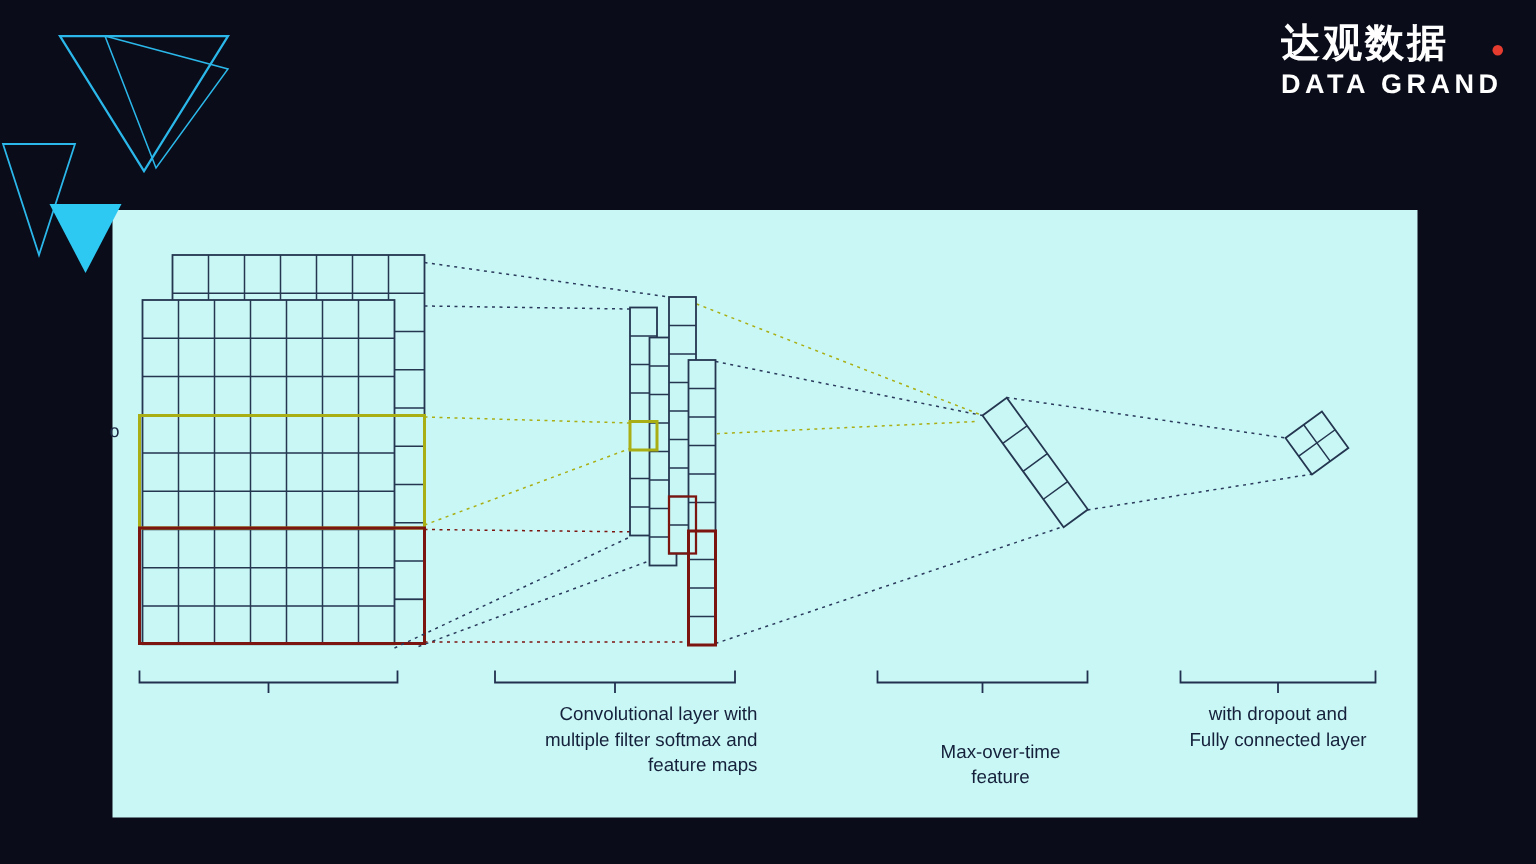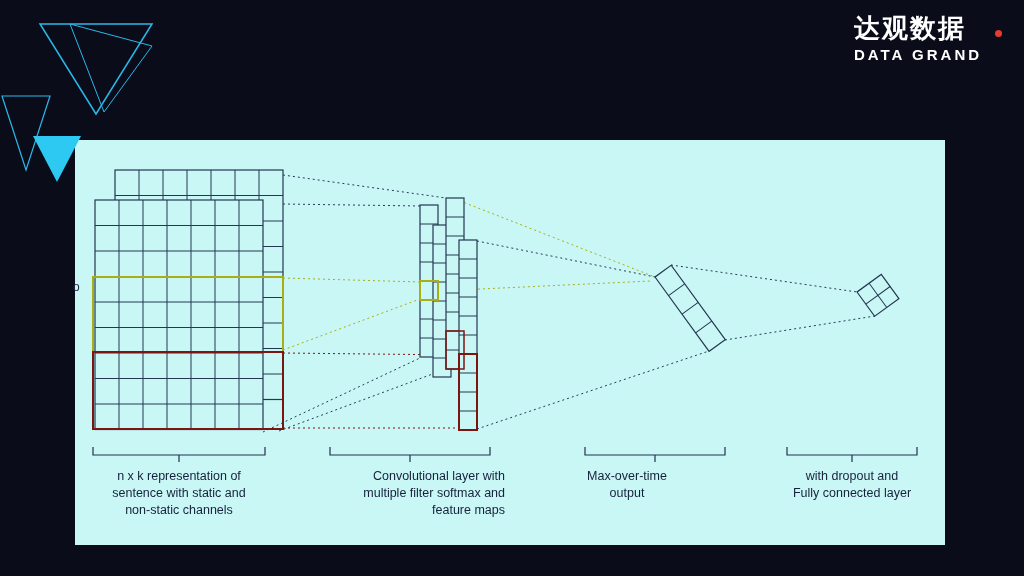--- a/index.html
+++ b/index.html
@@ -4,30 +4,30 @@
 <style>
   html,body{margin:0;padding:0;background:#05070d;}
   .slide{position:relative;width:1024px;height:576px;background:#0a0d19;overflow:hidden;
          font-family:"Liberation Sans",sans-serif;}
   
   .tri-svg{position:absolute;left:0;top:0;z-index:3;}
   
   .logo{position:absolute;top:14px;right:22px;color:#ffffff;z-index:2;}
   .logo-cn{font-size:26px;font-weight:bold;letter-spacing:2px;display:flex;align-items:flex-start;line-height:1.1;gap:24px;}
   .logo-dot{width:7px;height:7px;border-radius:50%;background:#e63c30;margin-left:5px;margin-top:16px;display:inline-block;}
-  .logo-en{font-size:15px;font-weight:bold;letter-spacing:3px;margin-top:3px;}
+  .logo-en{font-size:18px;font-weight:bold;letter-spacing:3px;margin-top:3px;}
   
   .panel{position:absolute;left:75px;top:140px;width:870px;height:405px;background:#c9f7f5;z-index:1;}
   .diagram-svg{position:absolute;left:0;top:0;}
   .caption{position:absolute;width:190px;text-align:center;font-size:12.5px;line-height:1.35;
            color:#15213b;top:328px;}
   .caption span{display:block;}
   .cap-1{left:9px;}
   .cap-2{left:240px;text-align:right;}
-  .cap-3{left:457px;}
+  .cap-3{left:497px;margin-top:25px;}
   .cap-4{left:682px;}
   .frag{position:absolute;left:-2px;top:140px;font-size:12px;color:#1c2a45;}
 </style>
 </head>
 <body>
 
 <div class="slide">
 
   <svg class="tri-svg" width="230" height="200" viewBox="0 0 230 200">
     <polygon points="40,24 152,24 96,114" fill="none" stroke="#2bb7ea" stroke-width="1.5"></polygon>
@@ -104,33 +104,28 @@
       <g fill="none" stroke="#22304f" stroke-width="1.2">
         <path d="M18 307V315H190V307M104 315V322"></path>
         <path d="M255 307V315H415V307M335 315V322"></path>
         <path d="M510 307V315H650V307M580 315V322"></path>
         <path d="M712 307V315H842V307M777 315V322"></path>
       </g>
     </svg>
 
     <div class="frag">o</div>
 
-    <div class="caption cap-1">
-      <span>n x k representation of</span>
-      <span>sentence with static and</span>
-      <span>non-static channels</span>
-    </div>
     <div class="caption cap-2">
       <span>Convolutional layer with</span>
       <span>multiple filter softmax and</span>
       <span>feature maps</span>
     </div>
     <div class="caption cap-3">
       <span>Max-over-time</span>
-      <span>output</span>
+      <span>feature</span>
     </div>
     <div class="caption cap-4">
       <span>with dropout and</span>
       <span>Fully connected layer</span>
     </div>
 
   </div>
 </div>
 
 </body></html>

